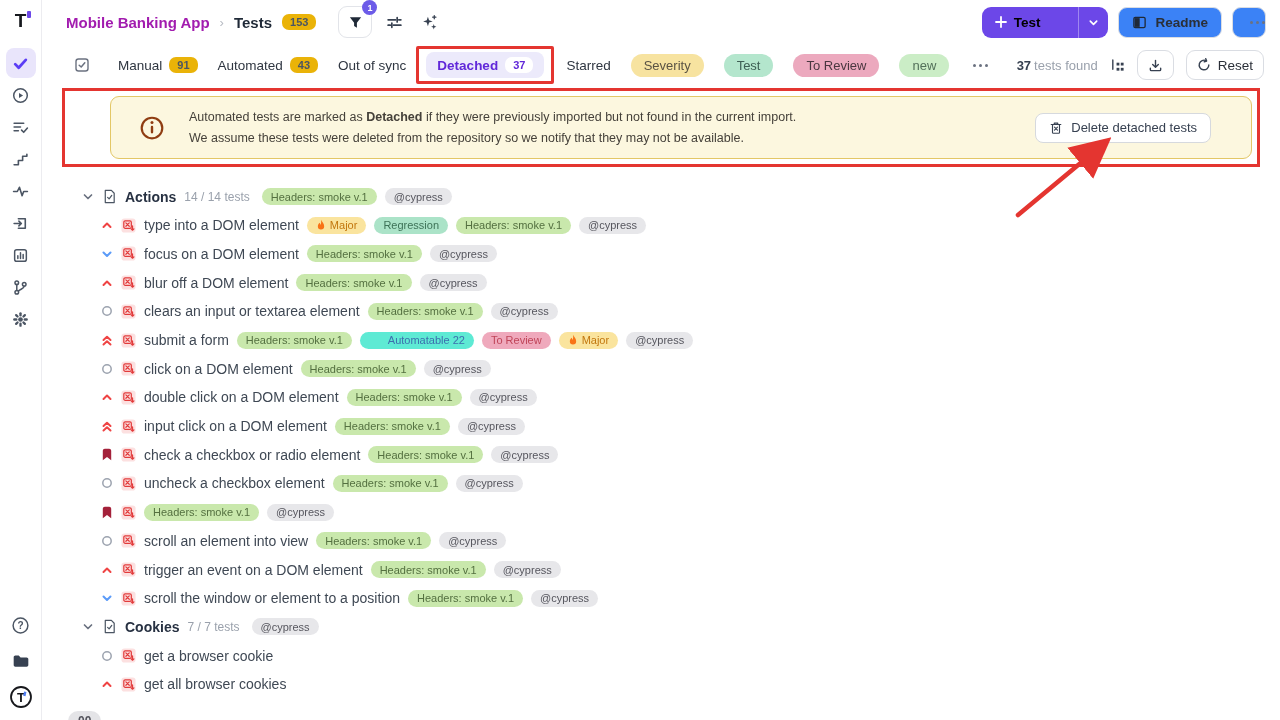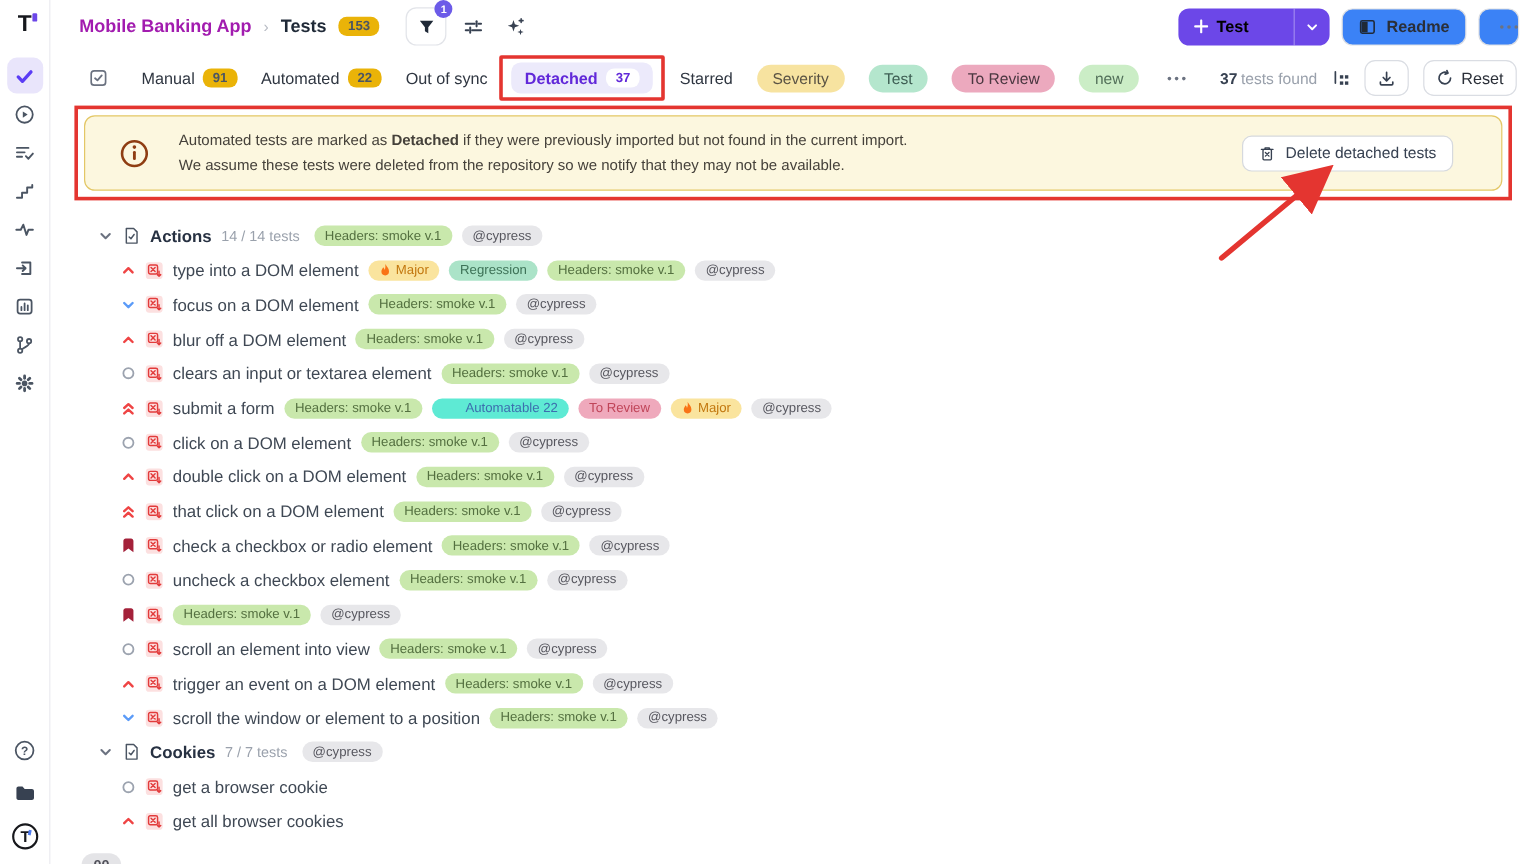--- a/index.html
+++ b/index.html
@@ -55,21 +55,21 @@
   .dots { display:flex; gap:3px; cursor:pointer; padding:4px; }
   .dots b { width:3px; height:3px; border-radius:50%; background:#6B7280; }
   .fb-right { margin-left:auto; display:flex; align-items:center; gap:12px; }
   .found { font-size:13px; color:#9AA1AC; white-space:nowrap; }
   .found b { color:#374151; font-weight:600; margin-right:3px; }
   .mini-btn { height:30px; min-width:34px; border:1px solid #DADDE3; border-radius:9px; background:#fff;
     display:flex; align-items:center; justify-content:center; gap:7px; padding:0 10px; font-size:13.5px; color:#2A2F38; cursor:pointer; }
 
   
   .annotation-box { margin:2px 20px 0 20px; border:3px solid #E43530; padding:5px; }
-  .banner { background:#FCF7DF; border:1px solid #E3C766; border-radius:9px; display:flex; align-items:center; padding:10px 16px 10px 28px; gap:24px; }
+  .banner { background:#FCF7DF; border:1px solid #E3C766; border-radius:9px; display:flex; align-items:center; padding:10px 16px 10px 28px; gap:24px;margin-left:40px; }
   .banner-text { font-size:12.5px; line-height:1.65; color:#45413a; }
   .banner-text b { font-weight:700; }
   .banner-btn { margin-left:auto; margin-right:24px; height:30px; display:flex; align-items:center; gap:8px; padding:0 13px;
     background:#fff; border:1px solid #D6D9DE; border-radius:8px; font-size:13px; color:#374151; cursor:pointer; white-space:nowrap; }
   .arrow-layer { position:absolute; left:958px; top:130px; width:170px; height:100px; pointer-events:none; z-index:8; }
 
   
   .list { margin-top:15px; }
   .g-row { height:28.7px; display:flex; align-items:center; gap:8px; padding-left:40px; cursor:pointer; }
   .g-name { font-size:14px; font-weight:700; color:#273142; }
@@ -280,21 +280,21 @@
             <path d="M5.2 8.2 L7.2 10 L10.8 5.8" stroke="#6B7280" stroke-width="1.5" fill="none" stroke-linecap="round" stroke-linejoin="round"></path>
           </svg></span>
     </span>
 
     <span class="fb-tab">
       <span>Manual</span>
       <span class="pill-count">91</span>
     </span>
     <span class="fb-tab">
       <span>Automated</span>
-      <span class="pill-count">22</span>
+      <span class="pill-count">43</span>
     </span>
     <span class="fb-tab" style="margin-right:-8px">
       <span>Out of sync</span>
     </span>
 
     <span class="red-box">
       <span class="fb-tab active">
         <span>Detached</span>
         <span class="pill-count">37</span>
       </span>
@@ -535,21 +535,21 @@
           </svg>
         </span>
         <span>
           <svg width="15" height="15" viewBox="0 0 16 16">
             <rect x="0.5" y="0.5" width="15" height="15" rx="3" fill="#FCE0E0"></rect>
             <rect x="3" y="3" width="8" height="8" rx="1.5" fill="none" stroke="#E23B3B" stroke-width="1.3"></rect>
             <path d="M5.2 5.2 L8.8 8.8 M8.8 5.2 L5.2 8.8" stroke="#E23B3B" stroke-width="1.3" stroke-linecap="round"></path>
             <path d="M12.3 8.5 V13 M12.3 13 L10.8 11.6 M12.3 13 L13.8 11.6" stroke="#E23B3B" stroke-width="1.3" stroke-linecap="round" stroke-linejoin="round"></path>
           </svg>
         </span>
-        <span class="t-title">that click on a DOM element</span>
+        <span class="t-title">input click on a DOM element</span>
         <span class="badge b-green">Headers: smoke v.1</span>
         <span class="badge b-grey">@cypress</span>
       </div>
       <div class="t-row">
         <span class="prio">
           <svg width="12" height="13" viewBox="0 0 12 13">
             <path d="M1.8 12.2 V2.8 C1.8 1.7 2.7 0.8 3.8 0.8 H8.2 C9.3 0.8 10.2 1.7 10.2 2.8 V12.2 L6 9 Z" fill="#A4213A"></path>
           </svg>
         </span>
         <span>

